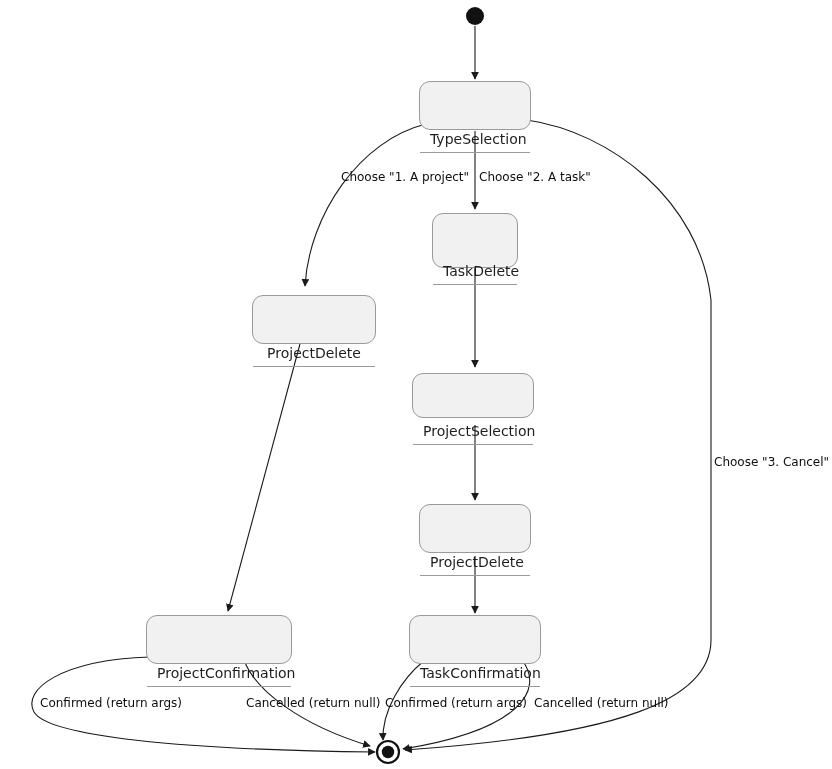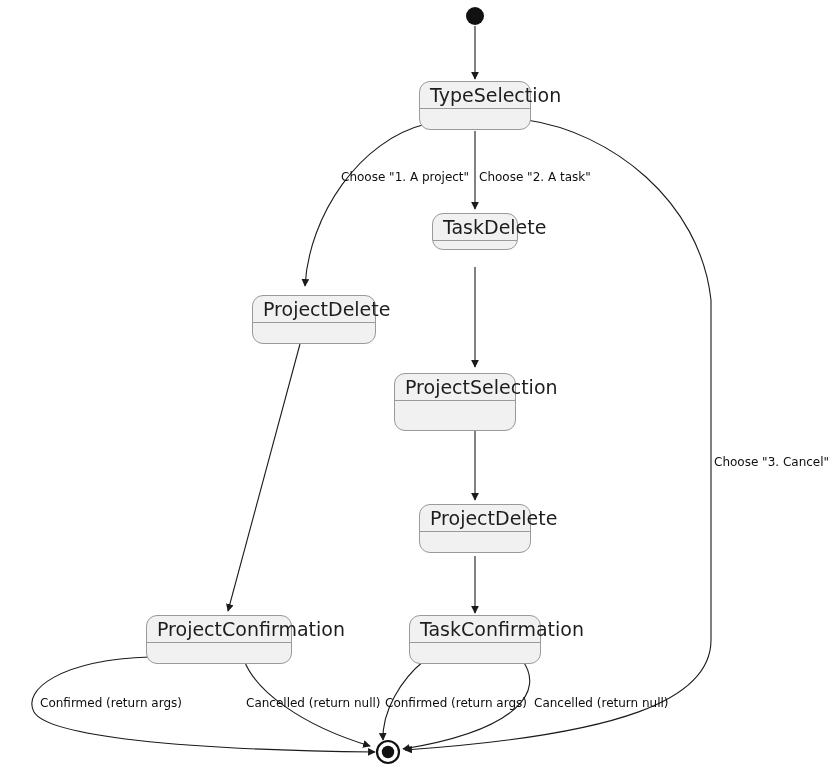--- a/index.html
+++ b/index.html
@@ -14,27 +14,28 @@
     position:absolute;
     background:#F1F1F1;
     border:1px solid #9A9A9A;
     border-radius:11px;
     box-sizing:border-box;
     box-shadow:0 0 0 0 rgba(0,0,0,0);
   }
   .state-title{
     text-align:center;
     color:#1d1d1d;
-    font-size:19px;
+    font-size:14px;
     line-height:27px;
     height:27px;
     white-space:nowrap;
     border-bottom:1px solid #9A9A9A;
     padding:0 10px;
     box-sizing:border-box;
+    margin-top:44px;
   }
   .state-body{height:19px;}
   .edge-label{
     position:absolute;
     font-size:12px;
     color:#0d0d0d;
     white-space:nowrap;
     line-height:14px;
   }
 </style>
@@ -79,31 +80,31 @@
 
     <circle cx="388" cy="752" r="11" fill="#ffffff" stroke="#111111" stroke-width="2.2"></circle>
     <circle cx="388" cy="752" r="6.2" fill="#111111"></circle>
   </svg>
 
   <div class="state-box" style="left:419px;top:81px;width:112px;height:49px;">
     <div class="state-title">TypeSelection</div>
     <div class="state-body"></div>
   </div>
 
-  <div class="state-box" style="left:432px;top:213px;width:86px;height:37px;">
+  <div class="state-box" style="left:432px;top:213px;width:86px;height:55px;">
     <div class="state-title">TaskDelete</div>
     <div class="state-body"></div>
   </div>
 
   <div class="state-box" style="left:252px;top:295px;width:124px;height:49px;">
     <div class="state-title">ProjectDelete</div>
     <div class="state-body"></div>
   </div>
 
-  <div class="state-box" style="left:394px;top:373px;width:122px;height:58px;">
+  <div class="state-box" style="left:412px;top:373px;width:122px;height:45px;">
     <div class="state-title">ProjectSelection</div>
     <div class="state-body"></div>
   </div>
 
   <div class="state-box" style="left:419px;top:504px;width:112px;height:49px;">
     <div class="state-title">ProjectDelete</div>
     <div class="state-body"></div>
   </div>
 
   <div class="state-box" style="left:146px;top:615px;width:146px;height:49px;">

